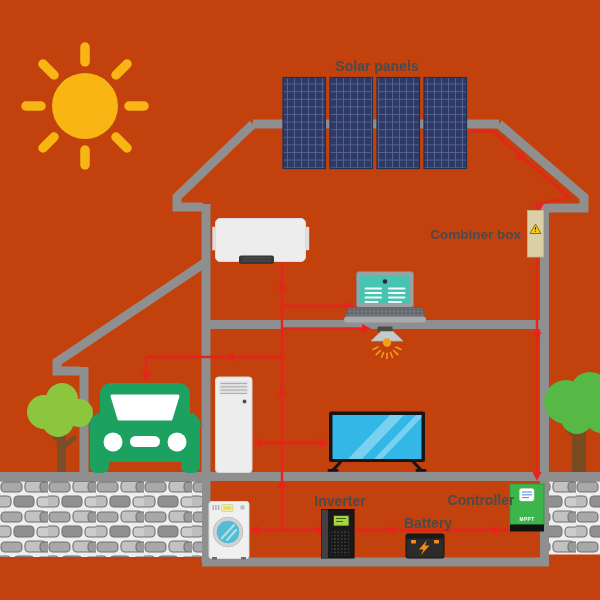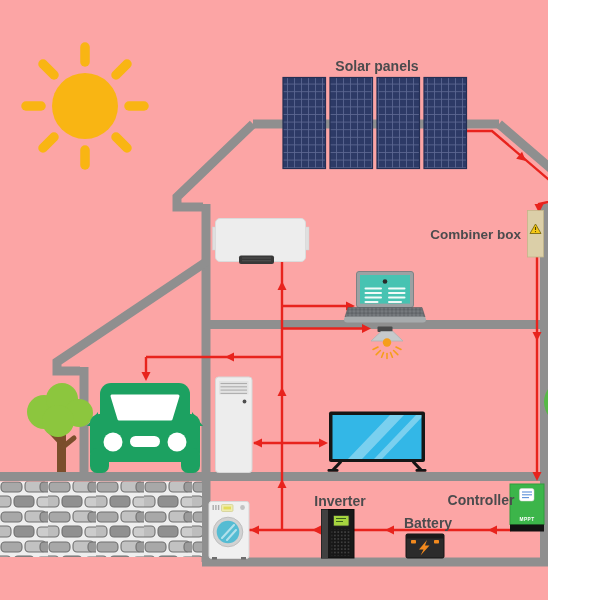--- a/index.html
+++ b/index.html
@@ -1,16 +1,16 @@
 <!DOCTYPE html>
 <html><head>
 <meta charset="utf-8">
 <style>
   html,body{margin:0;padding:0;background:#ffffff;}
-  .stage{width:548px;height:600px;position:relative;background:#fca5a5;overflow:hidden;}
+  .stage{width:600px;height:600px;position:relative;background:#c2410c;overflow:hidden;}
   svg{display:block;}
   text{font-family:"Liberation Sans","DejaVu Sans",sans-serif;}
   .lbl{font-weight:bold;font-size:14px;fill:#4b4b4d;}
   .lbl-sm{font-weight:bold;font-size:13.5px;fill:#4b4b4d;}
   .mppt{font-weight:bold;font-size:4.8px;fill:#ffffff;letter-spacing:0.4px;}
 </style>
 </head>
 <body>
 
 <div class="stage">

